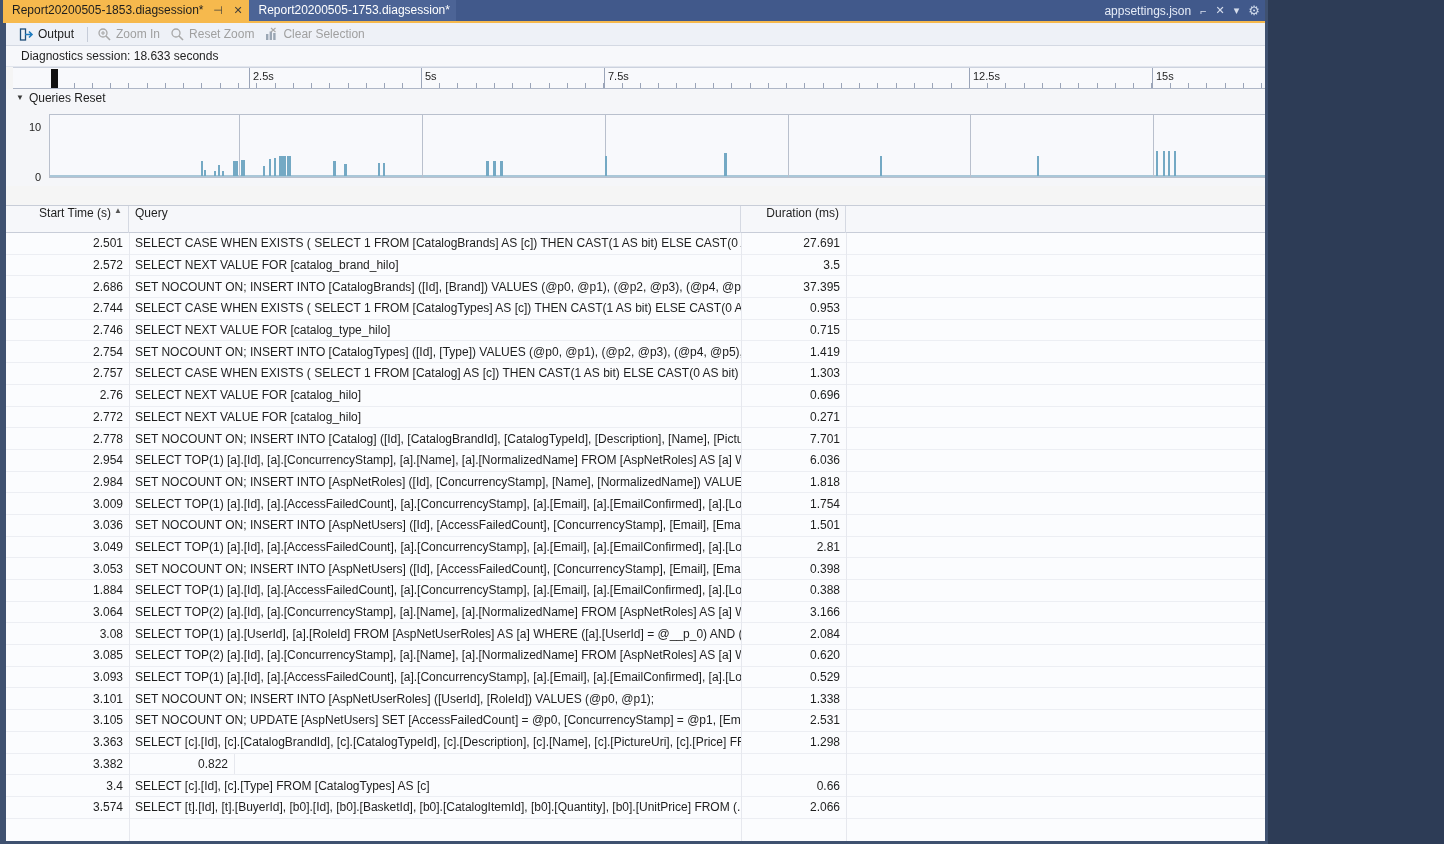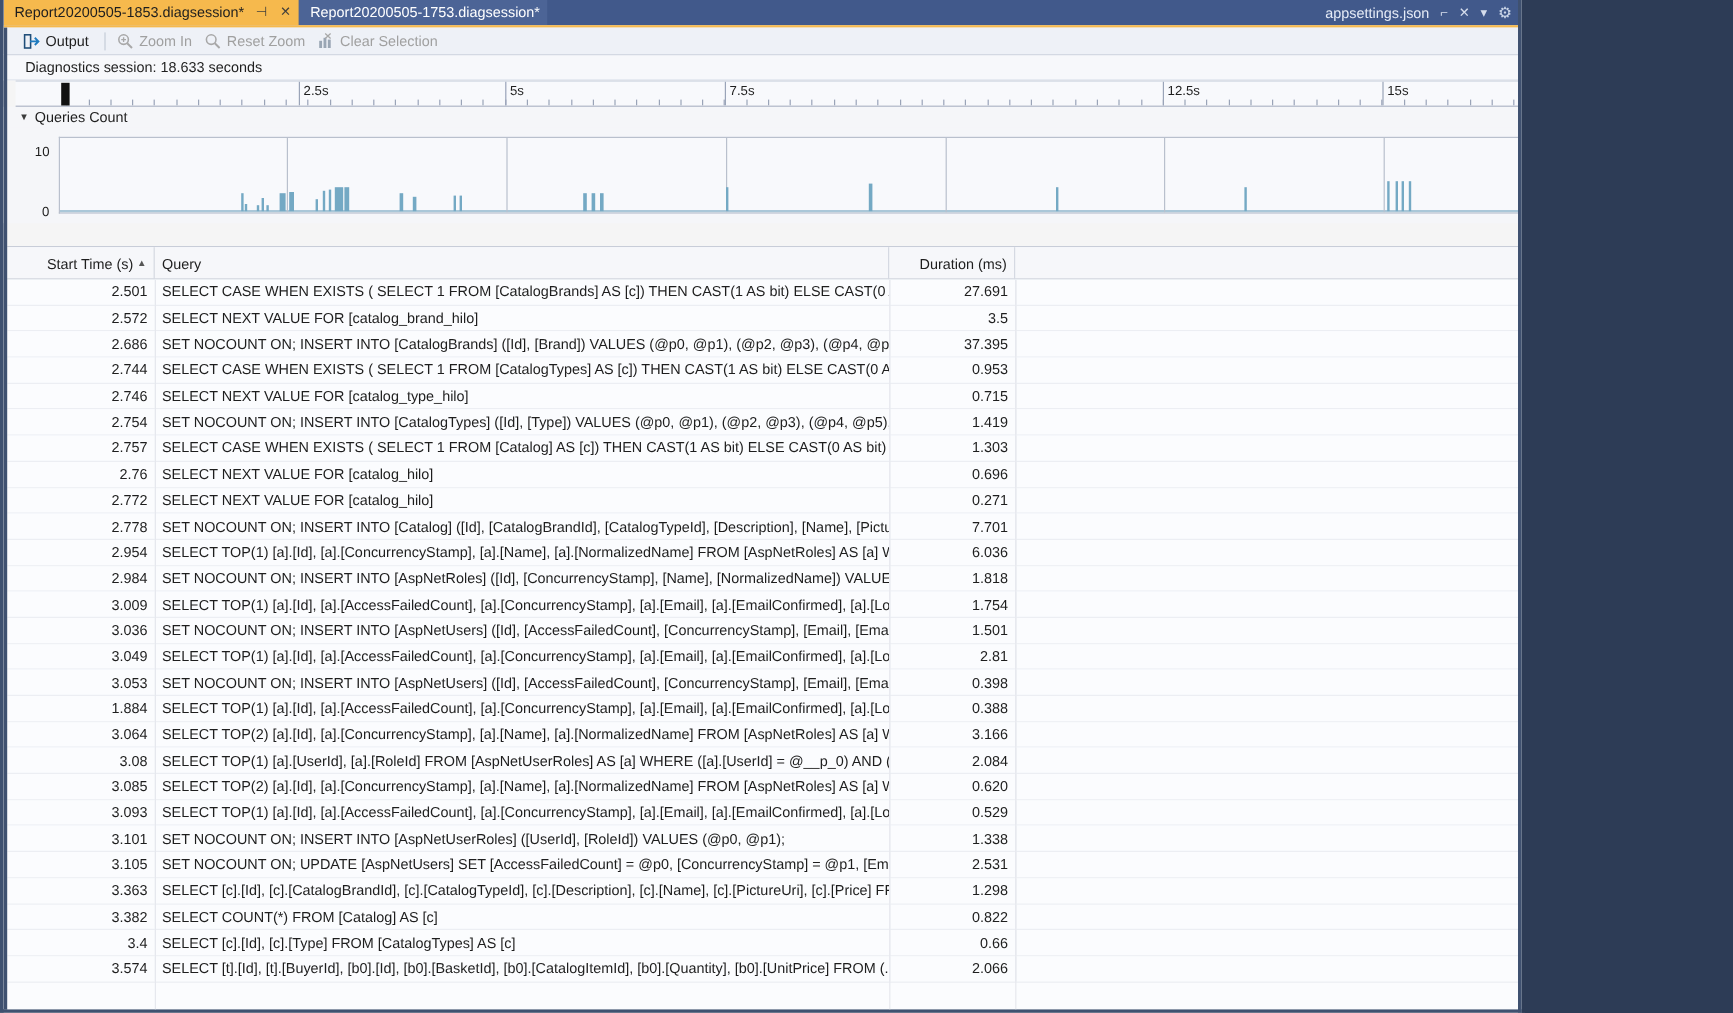--- a/index.html
+++ b/index.html
@@ -206,21 +206,21 @@
   .grid-header {
     display: flex;
     height: 27px;
     background: #f6f7fa;
     border-bottom: 1px solid #c8cdd8;
     font-size: 12px;
     color: #1e1e1e;
   }
   .gh {
     display: flex;
-    align-items: center;
+    align-items: flex-start;
     border-right: 1px solid #d5d9e2;
     padding: 0 6px;
     height: 27px;
   }
   .gh-start { width: 123px; justify-content: flex-end; gap: 3px; }
   .gh-query { width: 612px; }
   .gh-dur   { width: 105px; justify-content: flex-end; }
   .gh-fill  { flex: 1; border-right: none; }
   .sort-arrow { font-size: 8px; color: #555; }
 
@@ -439,21 +439,21 @@
       <div class="ruler-major" style="left: 774px; margin-top: 44px;"><span>10s</span></div>
       <div class="ruler-major" style="left: 956px;"><span>12.5s</span></div>
       <div class="ruler-major" style="left: 1139px;"><span>15s</span></div>
       <div class="ruler-major" style="left: 1322px;"><span>17.5s</span></div>
       <div class="ruler-marker" style="left: 38px;"></div>
       <div class="ruler-marker" style="left: 1390px;"></div>
     </div>
 
   <div class="graph-title">
     <span class="tri">▼</span>
-    <span>Queries Count</span>
+    <span>Queries Reset</span>
   </div>
   <div class="graph-wrap">
     <div class="axis-label" style="left:26px; top:15px;">10</div>
     <div class="axis-label" style="left:32px; top:65px;">0</div>
     <div class="axis-label" style="left:1410px; top:15px;">10</div>
     <div class="axis-label" style="left:1410px; top:65px;">0</div>
     <div class="plot" id="plot">
       <div class="plot-baseline"></div>
     <div class="plot-vline" style="left: 189px;"></div>
         <div class="plot-vline" style="left: 372px;"></div>
@@ -649,21 +649,20 @@
           <div class="cell c-fill"></div>
         </div>
         <div class="row">
           <div class="cell c-start">3.363</div>
           <div class="cell c-query">SELECT [c].[Id], [c].[CatalogBrandId], [c].[CatalogTypeId], [c].[Description], [c].[Name], [c].[PictureUri], [c].[Price] FR...</div>
           <div class="cell c-dur">1.298</div>
           <div class="cell c-fill"></div>
         </div>
         <div class="row">
           <div class="cell c-start">3.382</div>
-          <div class="cell c-query">SELECT COUNT(*) FROM [Catalog] AS [c]</div>
           <div class="cell c-dur">0.822</div>
           <div class="cell c-fill"></div>
         </div>
         <div class="row">
           <div class="cell c-start">3.4</div>
           <div class="cell c-query">SELECT [c].[Id], [c].[Type] FROM [CatalogTypes] AS [c]</div>
           <div class="cell c-dur">0.66</div>
           <div class="cell c-fill"></div>
         </div>
         <div class="row">

